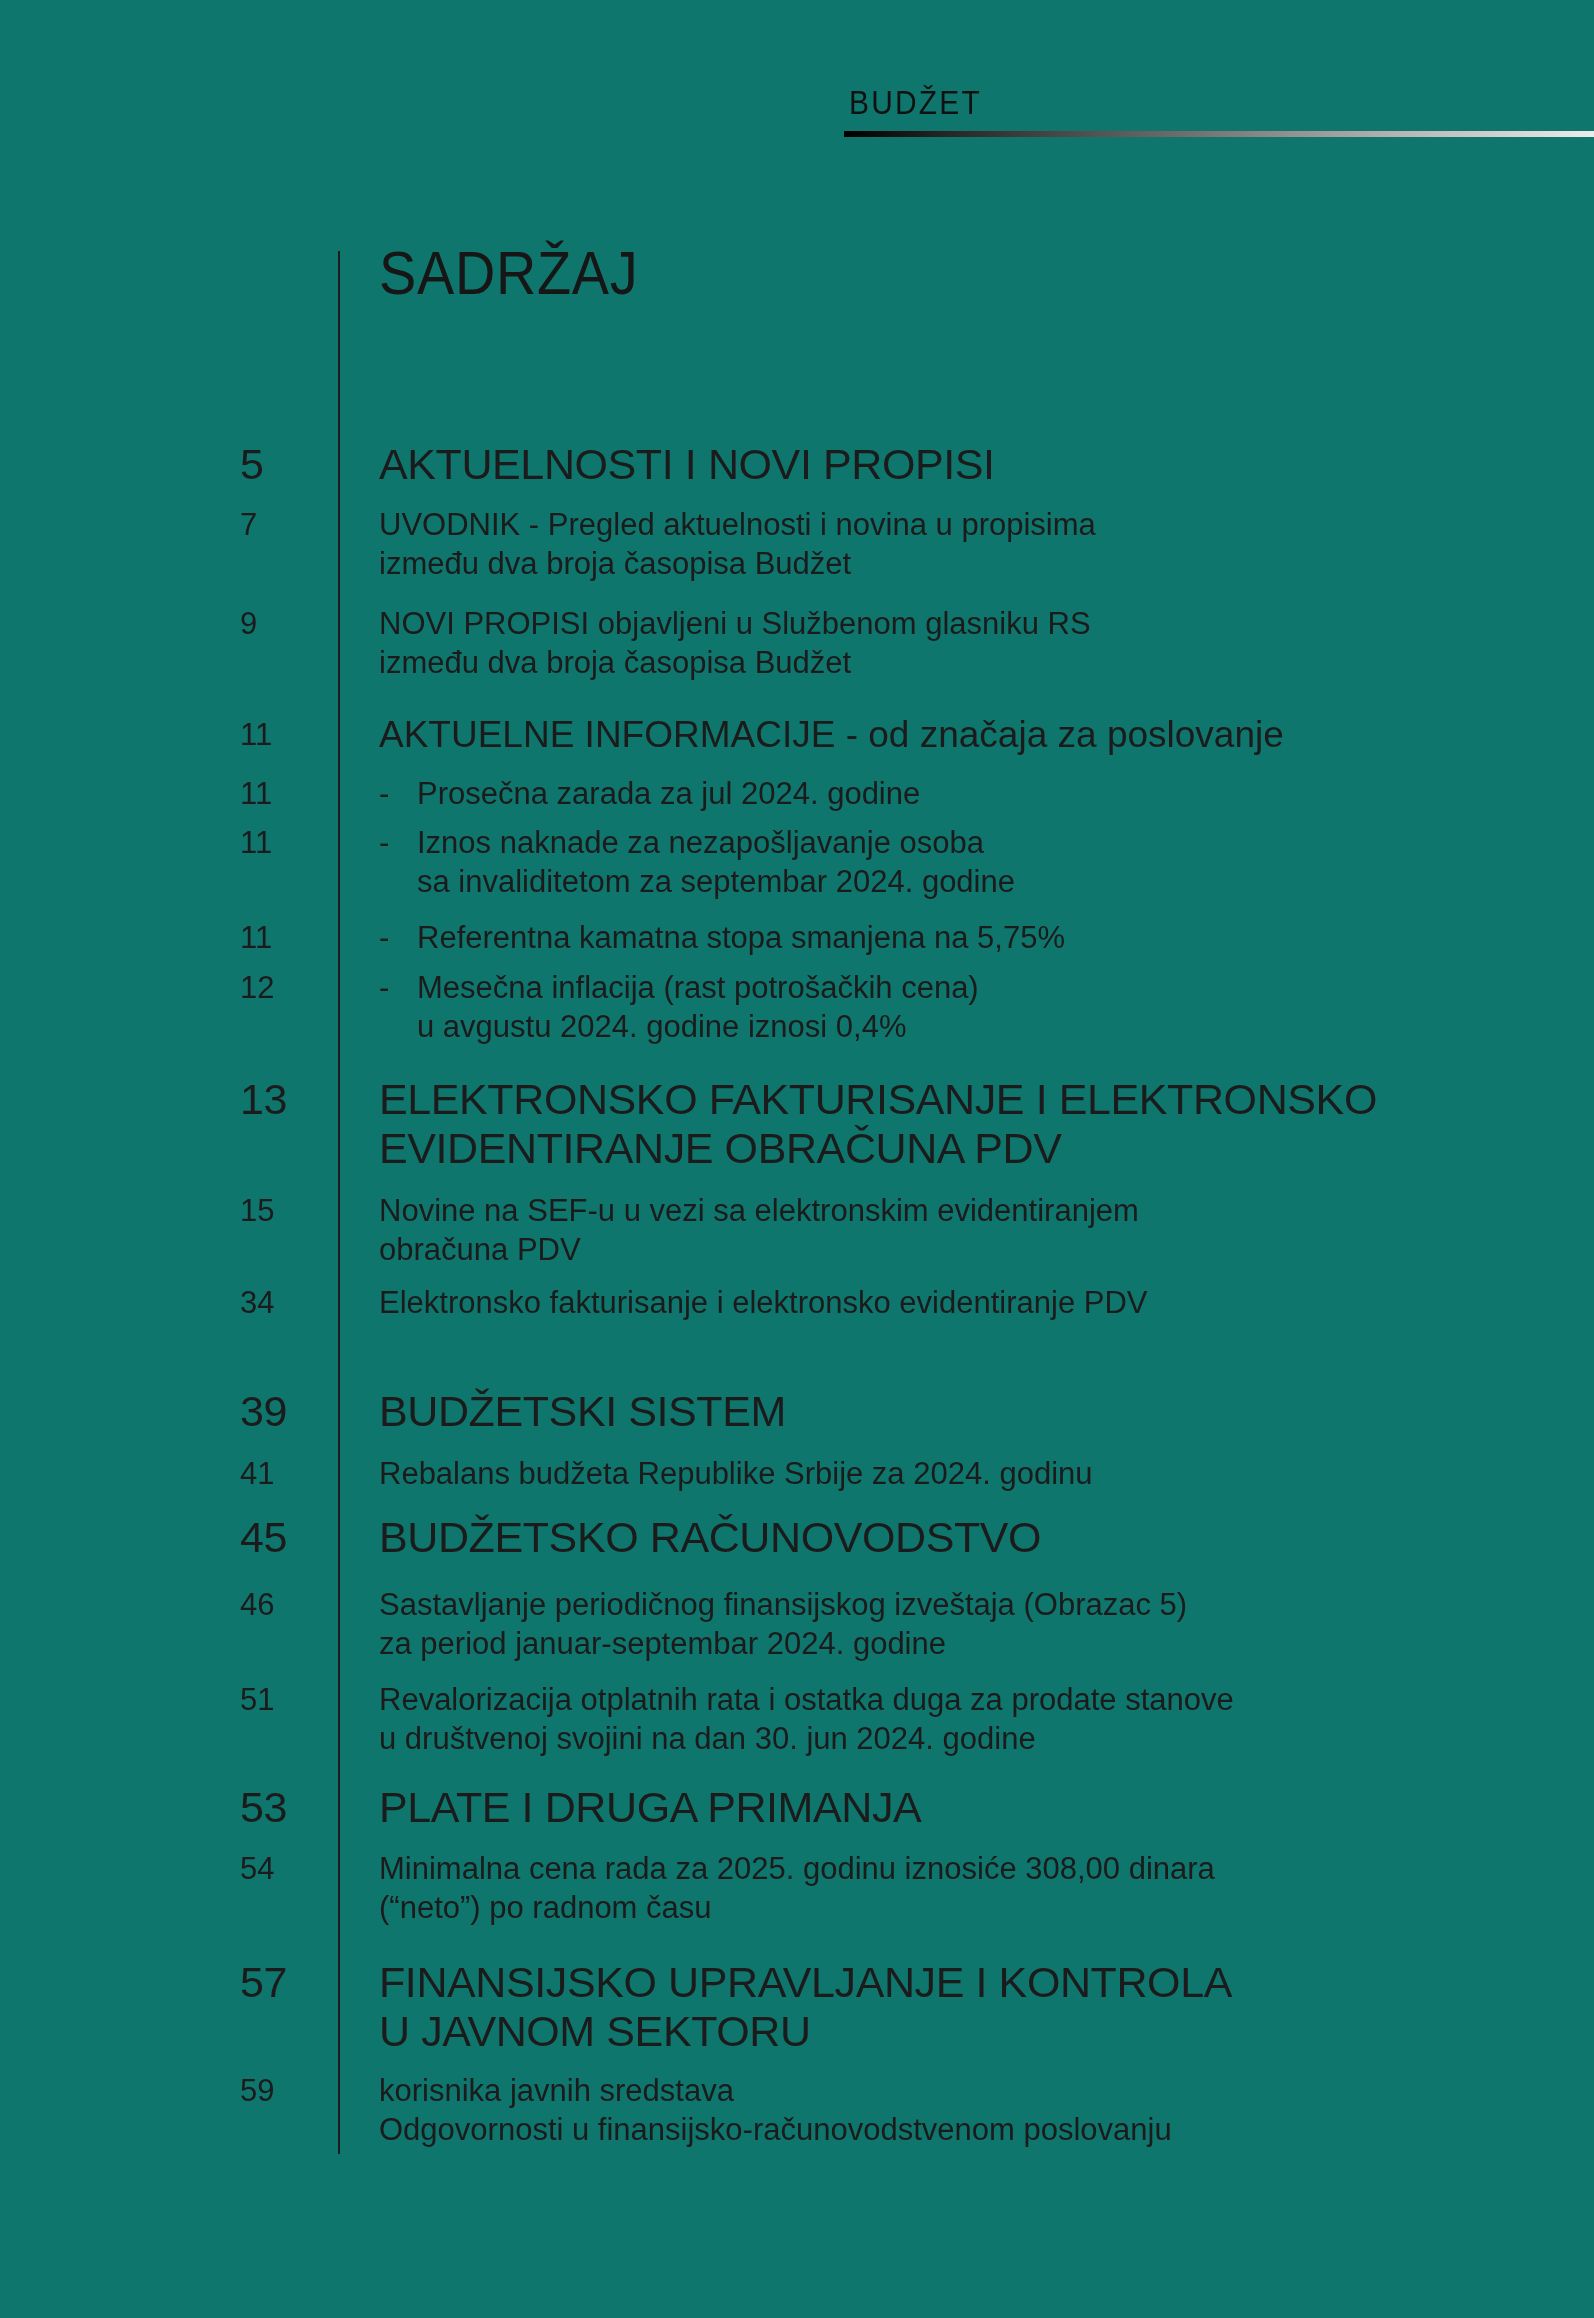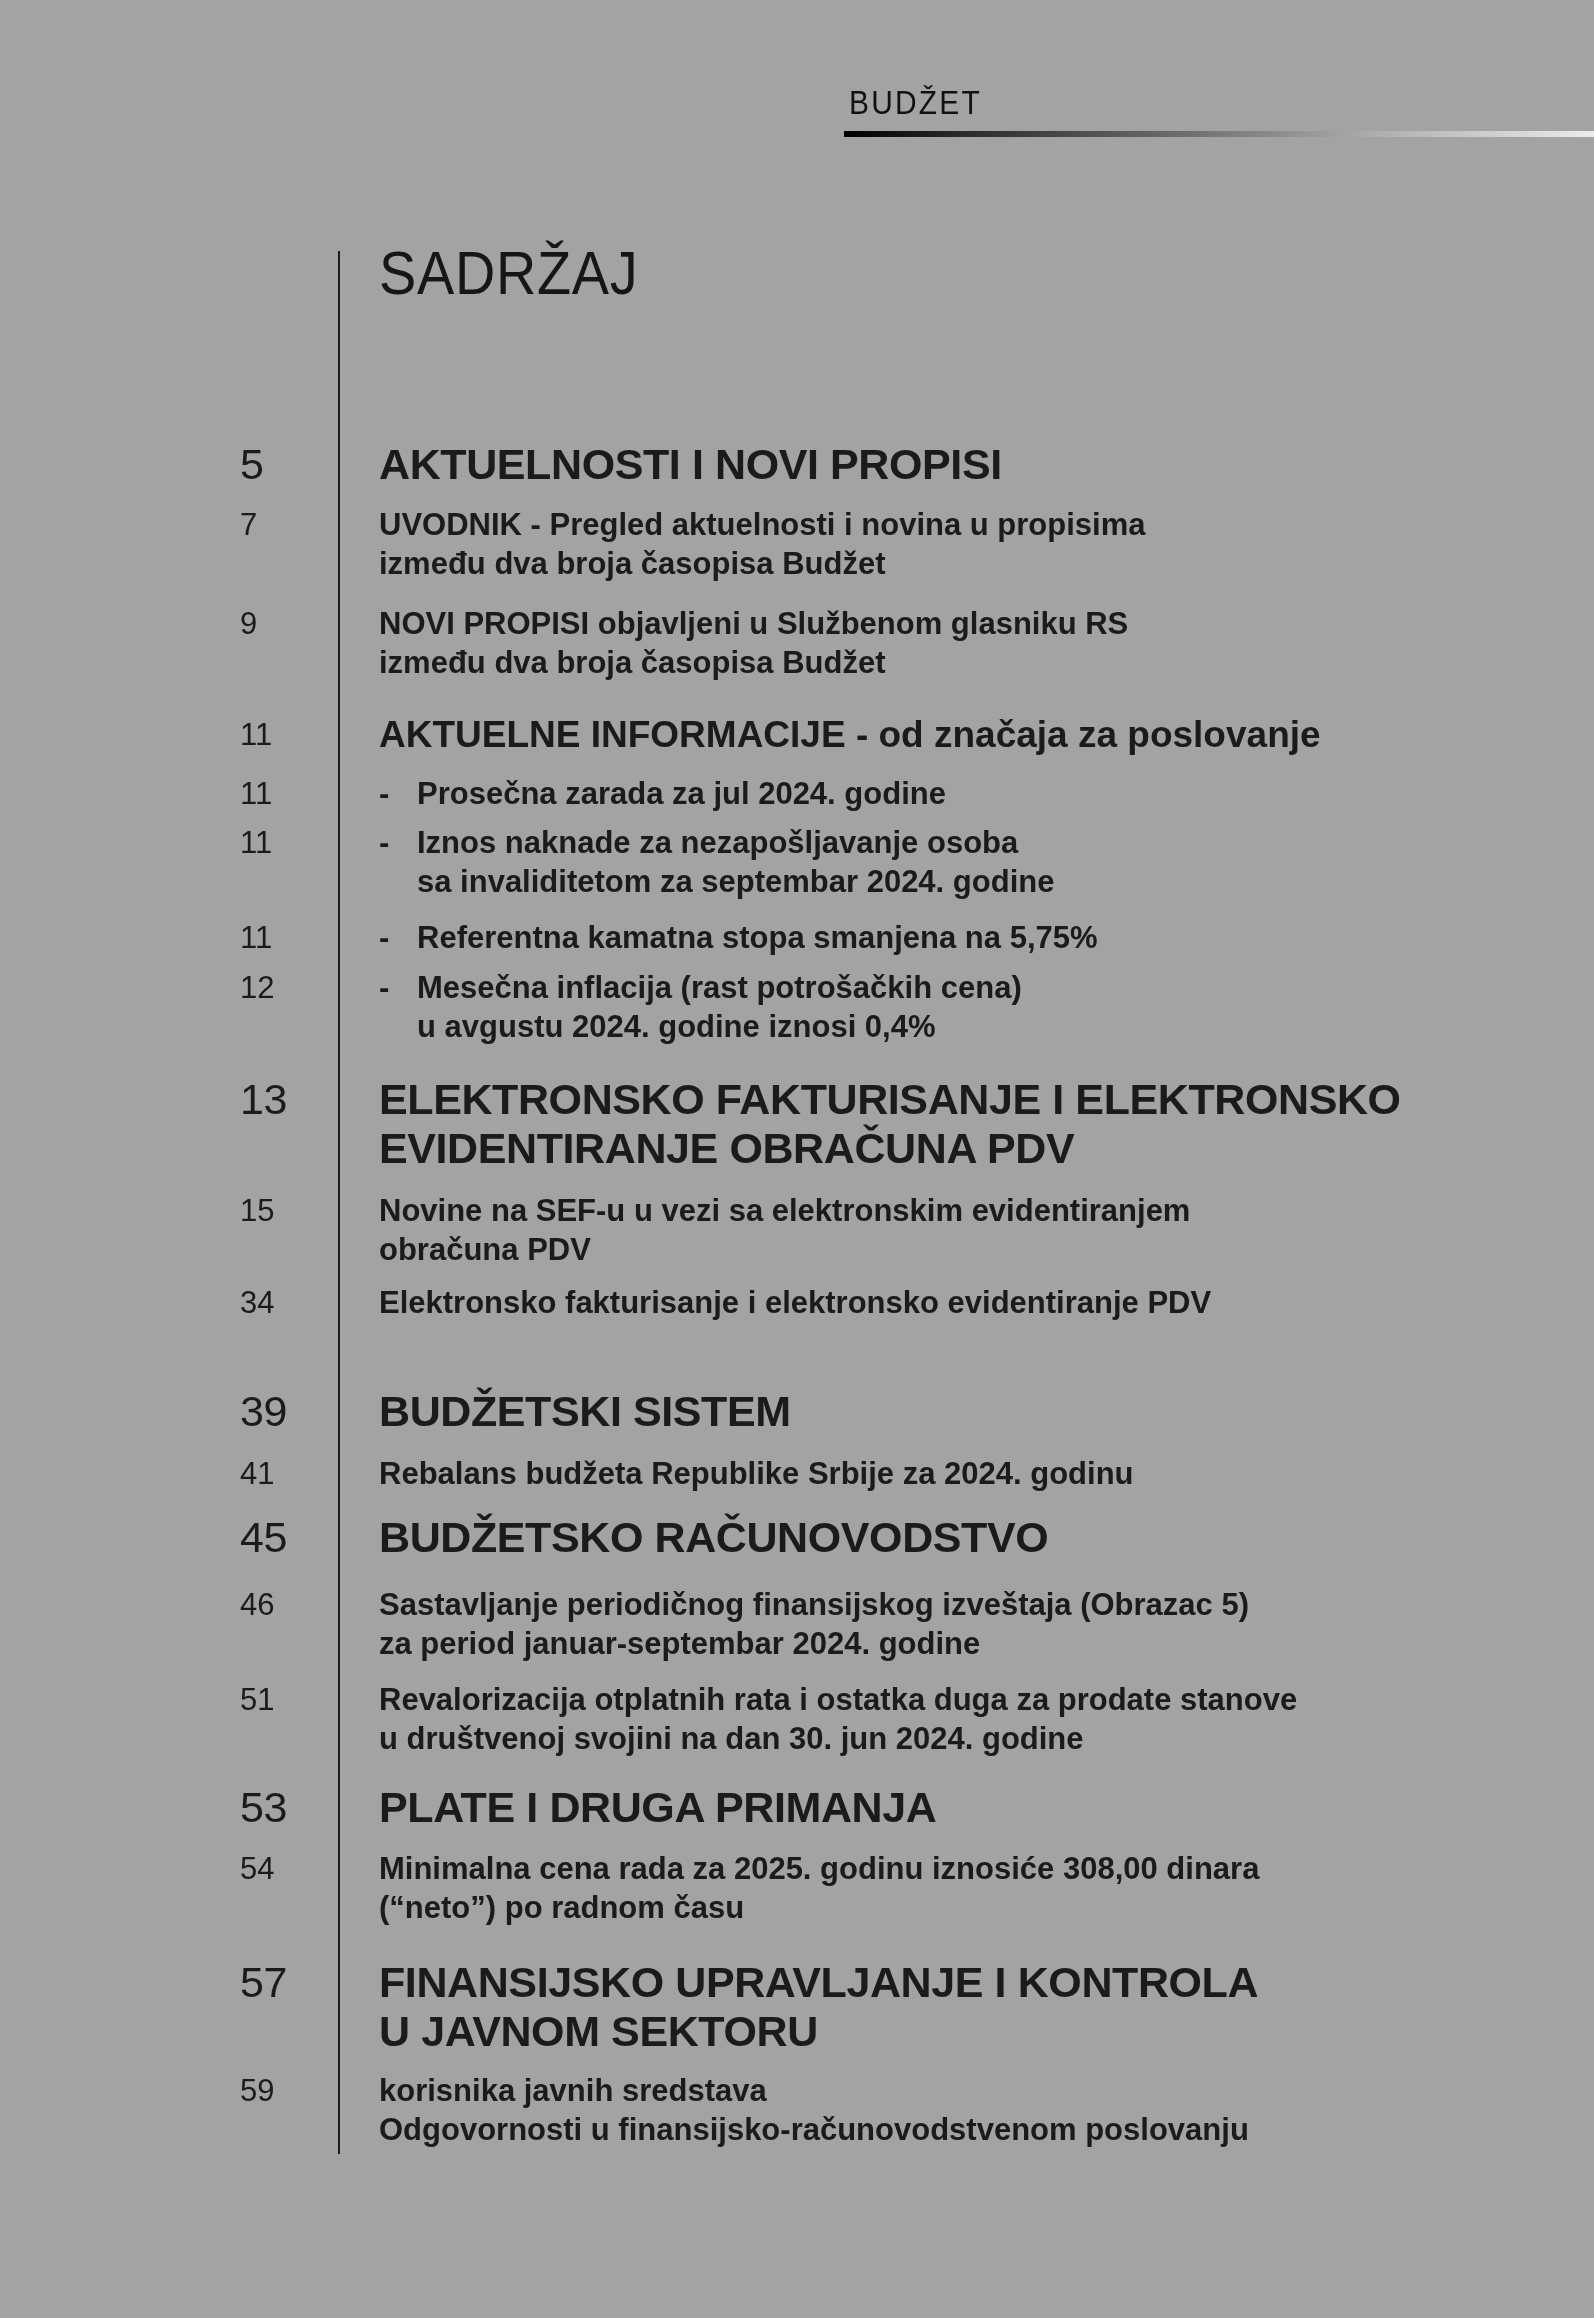--- a/index.html
+++ b/index.html
@@ -1,19 +1,19 @@
 <!DOCTYPE html>
 <html style="font-size:13px"><head>
 <meta charset="utf-8">
 <style>
   html,body{margin:0;padding:0;background:#ffffff;}
   .page{
     position:relative;
     width:1594px;height:2319px;
-    background:#a3a3a3;
+    background:#0f766e;
     overflow:hidden;
     font-family:"Liberation Sans","DejaVu Sans",sans-serif;
     color:#1b1b1b;
     -webkit-font-smoothing:antialiased;
   }
   
   .masthead{
     position:absolute;left:849px;top:83px;
     font-size:34px;line-height:39px;font-weight:300;
     letter-spacing:2.5px;color:#111;
@@ -36,21 +36,21 @@
   .vrule{
     position:absolute;left:338px;top:251px;
     width:1.6px;height:1903px;background:#1c1c1c;
   }
   
   .row{position:absolute;left:0;width:1594px;white-space:nowrap;}
   .num{
     position:absolute;left:240px;top:0;
     font-weight:300;color:#1b1b1b;
   }
-  .txt{position:absolute;left:379px;top:0;font-weight:700;color:#1b1b1b;}
+  .txt{position:absolute;left:379px;top:0;font-weight:400;color:#1b1b1b;}
   .line{white-space:nowrap;}
 
   .row.item .num,.row.item .txt,
   .row.dash .num,.row.dash .txt{font-size:31px;line-height:39px;}
   .row.section .num,.row.section .txt{font-size:43px;line-height:49px;letter-spacing:-0.4px;}
   .row.subsection .txt{font-size:37px;line-height:46px;}
   .row.subsection .num{font-size:31px;line-height:46px;}
 
   .row.dash .txt{padding-left:38px;}
   .dash-mark{position:absolute;left:0;top:0;}

